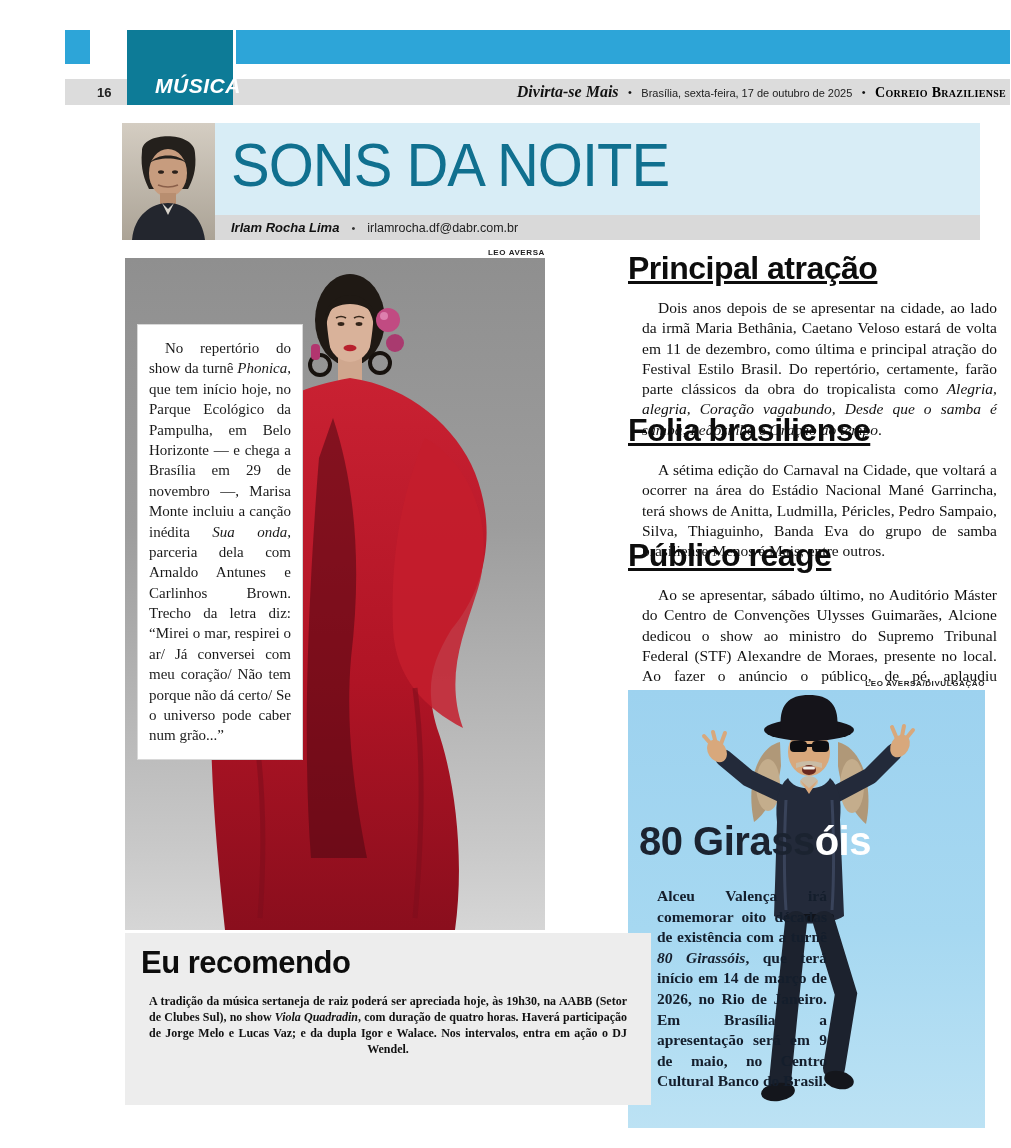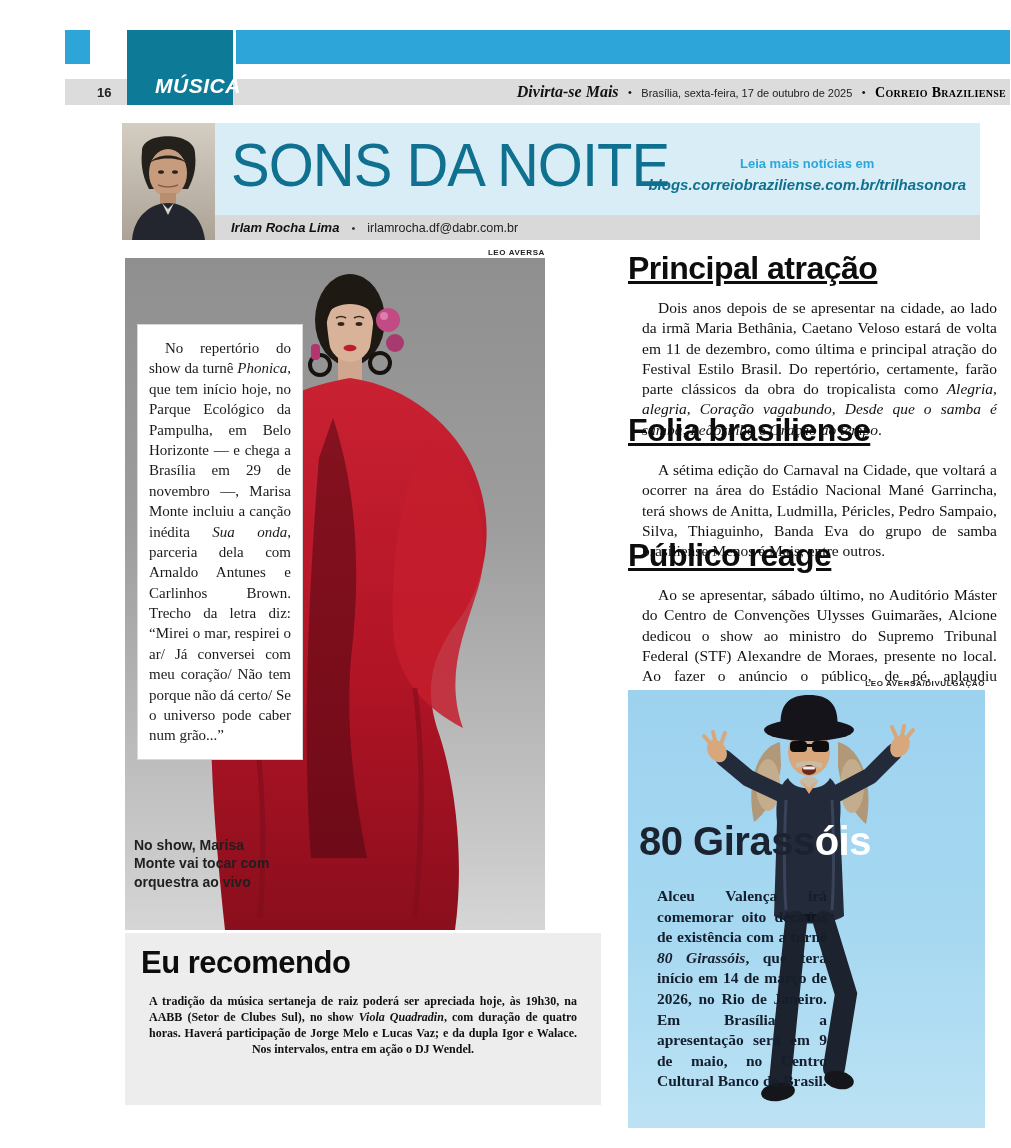--- a/index.html
+++ b/index.html
@@ -65,21 +65,21 @@
   .fig2{position:absolute;left:0;top:0;z-index:1;}
   .headline2{position:absolute;left:11px;top:131px;z-index:2;font-weight:bold;font-size:40px;
              letter-spacing:-.5px;line-height:1;}
   .headline2 .hl-dark{color:#1b2330;}
   .headline2 .hl-light{color:#ffffff;}
   .photo2-body{position:absolute;left:14px;top:196px;width:170px;z-index:2;
                font-family:"Liberation Serif",serif;font-weight:bold;font-size:15.5px;line-height:1.33;
                text-align:justify;color:#141e2c;margin-left:15px;}
 
   
-  .rec-box{left:125px;top:933px;width:476px;height:172px;background:#ededed;box-sizing:border-box;
+  .rec-box{left:125px;top:933px;width:526px;height:172px;background:#ededed;box-sizing:border-box;
            padding:14px 16px;}
   .rec-box h2{margin:0 0 16px 0;font-size:31px;letter-spacing:-.5px;color:#0d0d0d;line-height:1;}
   .rec-body{margin:8px;font-family:"Liberation Serif",serif;font-weight:bold;font-size:12px;line-height:1.33;
             text-align:justify;text-align-last:center;color:#111;}
 </style>
 </head>
 <body>
 
 <div class="page">
 
@@ -115,24 +115,20 @@
       <ellipse cx="39" cy="49" rx="3" ry="1.8" fill="#2b211b"></ellipse>
       <ellipse cx="53" cy="49" rx="3" ry="1.8" fill="#2b211b"></ellipse>
       <path d="M36,62 Q46,66 56,62" stroke="#8a5f4a" stroke-width="1.6" fill="none"></path>
       <rect x="38" y="70" width="16" height="12" fill="#b88e70"></rect>
       <path d="M10,117 C12,92 30,80 46,80 C62,80 80,92 83,117 Z" fill="#23262e"></path>
       <path d="M40,80 L46,92 L52,80 L46,86 Z" fill="#d8d3ca"></path>
     </svg>
   </div>
   <div class="abs ch-box">
     <div class="ch-title">SONS DA NOITE</div>
-    <div class="ch-links">
-      <span class="ch-more">Leia mais notícias em</span>
-      <span class="ch-url">blogs.correiobraziliense.com.br/trilhasonora</span>
-    </div>
   </div>
   <div class="abs byline-strip">
     <span class="byline-author">Irlam Rocha Lima</span>
     <span class="b-sep">•</span>
     <span class="byline-email">irlamrocha.df@dabr.com.br</span>
   </div>
 
   <div class="abs credit credit1">LEO AVERSA</div>
   <div class="abs photo1">
     <svg class="fig1" width="420" height="672" viewBox="0 0 420 672">
@@ -183,21 +179,20 @@
 
       <path d="M120,420 C140,500 140,590 135,660" stroke="#7e0e1c" stroke-width="5" fill="none" opacity=".6"></path>
       <path d="M290,430 C300,510 296,590 290,660" stroke="#7e0e1c" stroke-width="5" fill="none" opacity=".6"></path>
       <path d="M160,300 C150,350 150,390 158,420" stroke="#8e1020" stroke-width="4" fill="none" opacity=".6"></path>
 
       <ellipse cx="150" cy="408" rx="13" ry="8" fill="#d9b29a" transform="rotate(-22 150 408)"></ellipse>
     </svg>
     <div class="lead-box">
       <span class="ind"></span><span><span>No repertório do show da turnê </span><i>Phonica</i><span>, que tem início hoje, no Parque Ecológico da Pampulha, em Belo Horizonte — e chega a Brasília em 29 de novembro —, Marisa Monte incluiu a canção inédita </span><i>Sua onda</i><span>, parceria dela com Arnaldo Antunes e Carlinhos Brown. Trecho da letra diz: “Mirei o mar, respirei o ar/ Já conversei com meu coração/ Não tem porque não dá certo/ Se o universo pode caber num grão...”</span></span>
     </div>
-    <div class="caption1">No show, Marisa Monte vai tocar com orquestra ao vivo</div>
   </div>
 
   <div class="brief" id="brief0">
     <h2>Principal atração</h2>
     <p class="body-text"><span class="ind"></span><span><span>Dois anos depois de se apresentar na cidade, ao lado da irmã Maria Bethânia, Caetano Veloso estará de volta em 11 de dezembro, como última e principal atração do Festival Estilo Brasil. Do repertório, certamente, farão parte clássicos da obra do tropicalista como </span><i>Alegria, alegria, Coração vagabundo, Desde que o samba é samba, Leãozinho</i><span> e </span><i>Oração ao tempo</i><span>.</span></span></p>
   </div>
   <div class="brief" id="brief1">
     <h2>Folia brasiliense</h2>
     <p class="body-text"><span class="ind"></span><span><span>A sétima edição do Carnaval na Cidade, que voltará a ocorrer na área do Estádio Nacional Mané Garrincha, terá shows de Anitta, Ludmilla, Péricles, Pedro Sampaio, Silva, Thiaguinho, Banda Eva do grupo de samba brasiliense Menos é Mais, entre outros.</span></span></p>
   </div>

